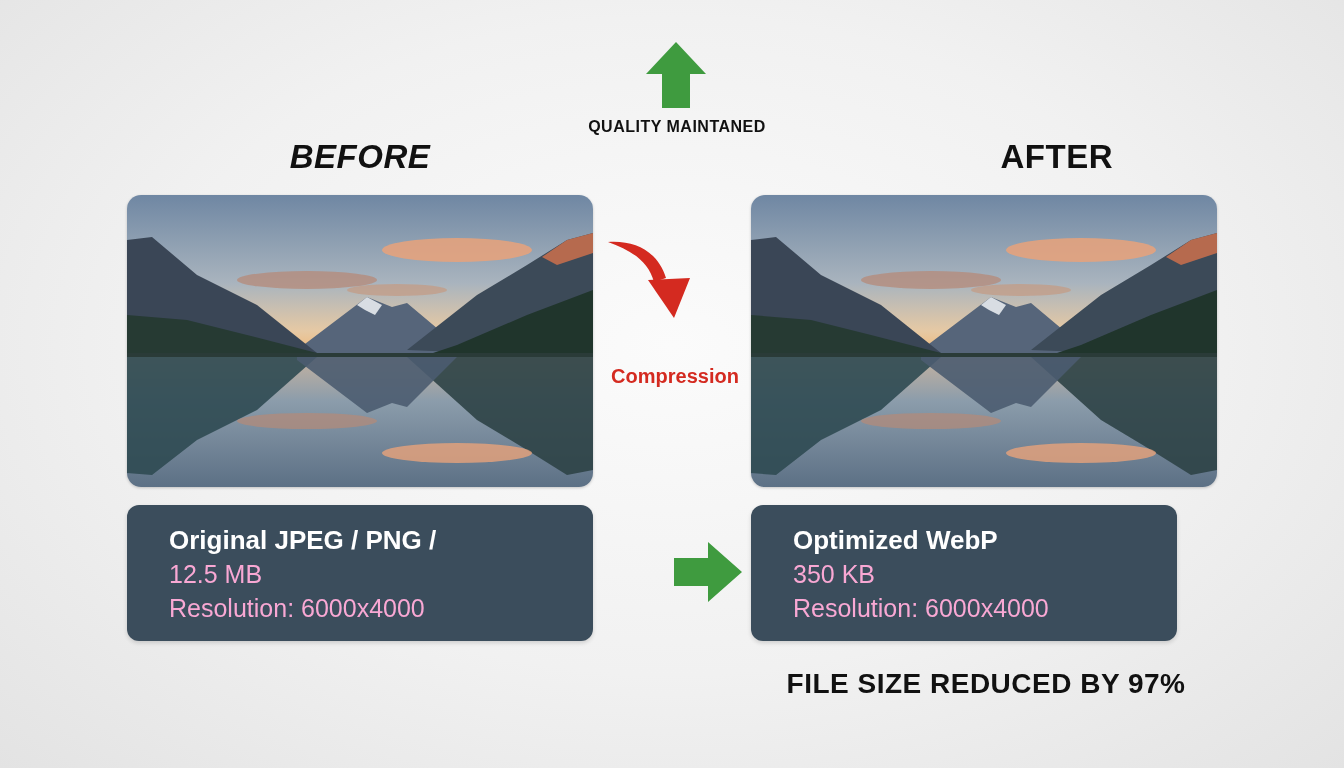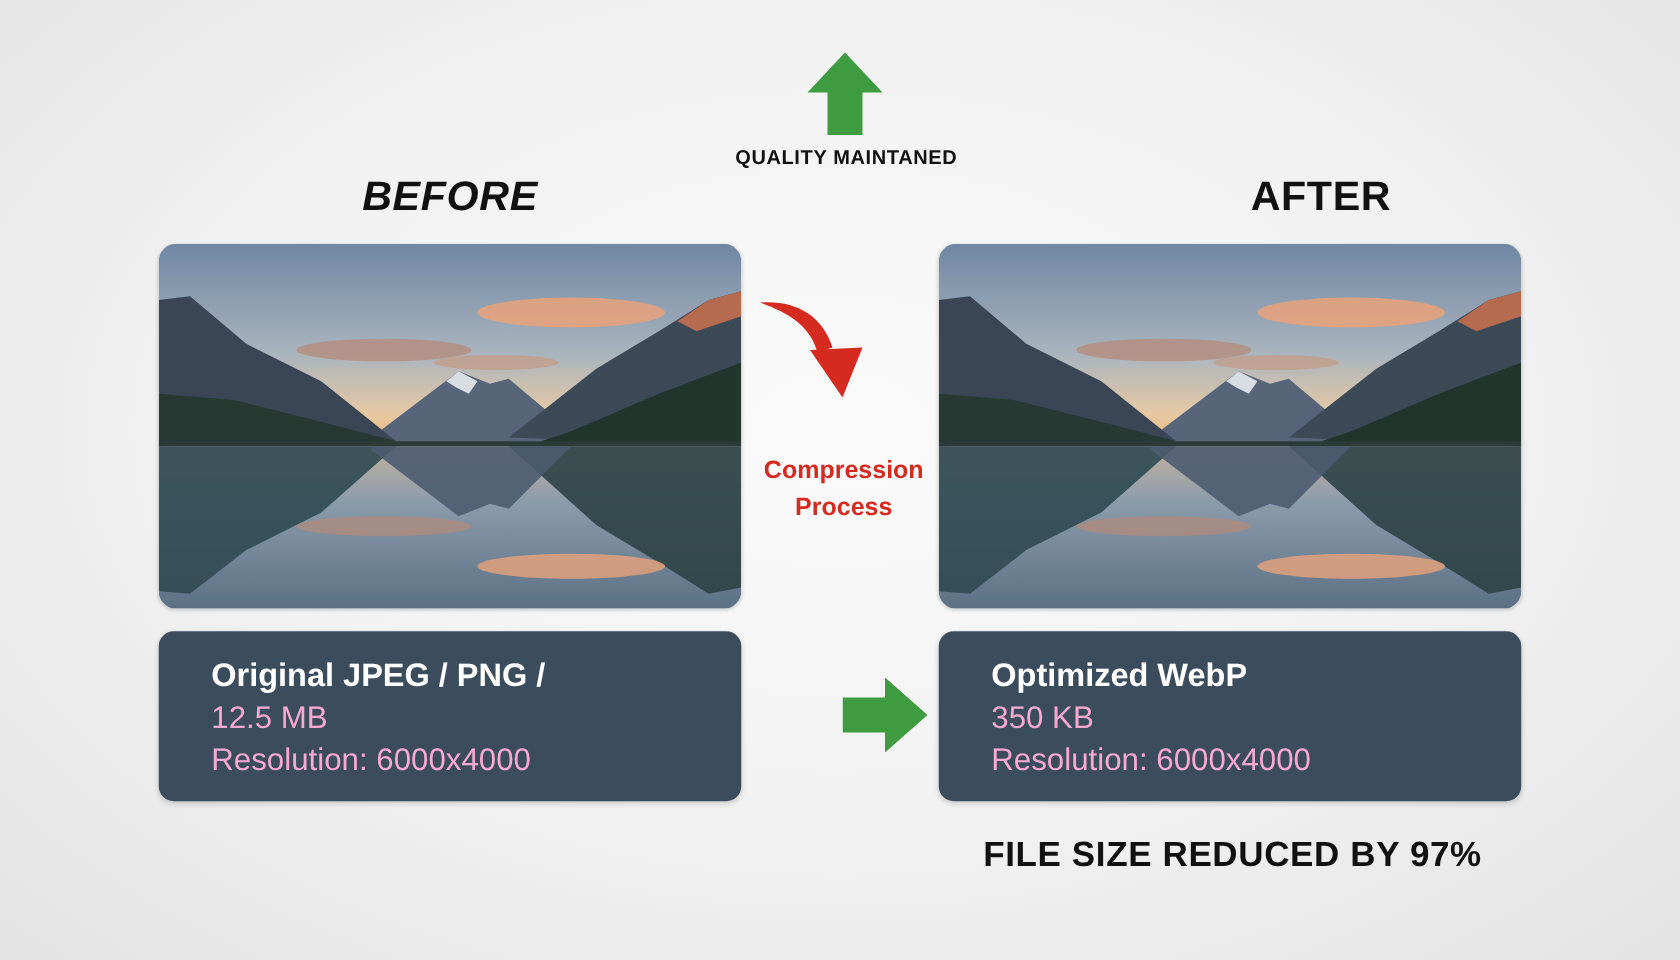--- a/index.html
+++ b/index.html
@@ -91,34 +91,33 @@
 </div>
 
 <div class="abs" style="left:606px;top:238px;width:90px;height:82px;">
   <svg width="90" height="82" viewBox="0 0 90 82">
     <path d="M2,4 C30,2 52,14 60,40 L48,44 C42,22 24,12 2,4 Z" fill="#d42a20"></path>
     <polygon points="42,42 84,40 68,80" fill="#d42a20"></polygon>
   </svg>
 </div>
 <div class="abs red-text" style="left:596px;top:335px;width:158px;margin-top:26px;">
   <div>Compression</div>
-  <div>Process</div>
 </div>
 
 <div class="abs card" style="left:127px;top:505px;width:466px;height:136px;">
   <div class="line1">Original JPEG / PNG /</div>
   <div class="line">12.5 MB</div>
   <div class="line">Resolution: 6000x4000</div>
 </div>
 
 <div class="abs" style="left:674px;top:542px;width:68px;height:60px;">
   <svg width="68" height="60" viewBox="0 0 68 60">
     <polygon points="0,16 34,16 34,0 68,30 34,60 34,44 0,44" fill="#3f9b3f"></polygon>
   </svg>
 </div>
 
-<div class="abs card" style="left:751px;top:505px;width:466px;height:136px;">
+<div class="abs card" style="left:751px;top:505px;width:426px;height:136px;">
   <div class="line1">Optimized WebP</div>
   <div class="line">350 KB</div>
   <div class="line">Resolution: 6000x4000</div>
 </div>
 
 <div class="abs heading" style="left:786px;top:668px;width:400px;font-size:28px;">FILE SIZE REDUCED BY 97%</div>
 
 </body></html>

